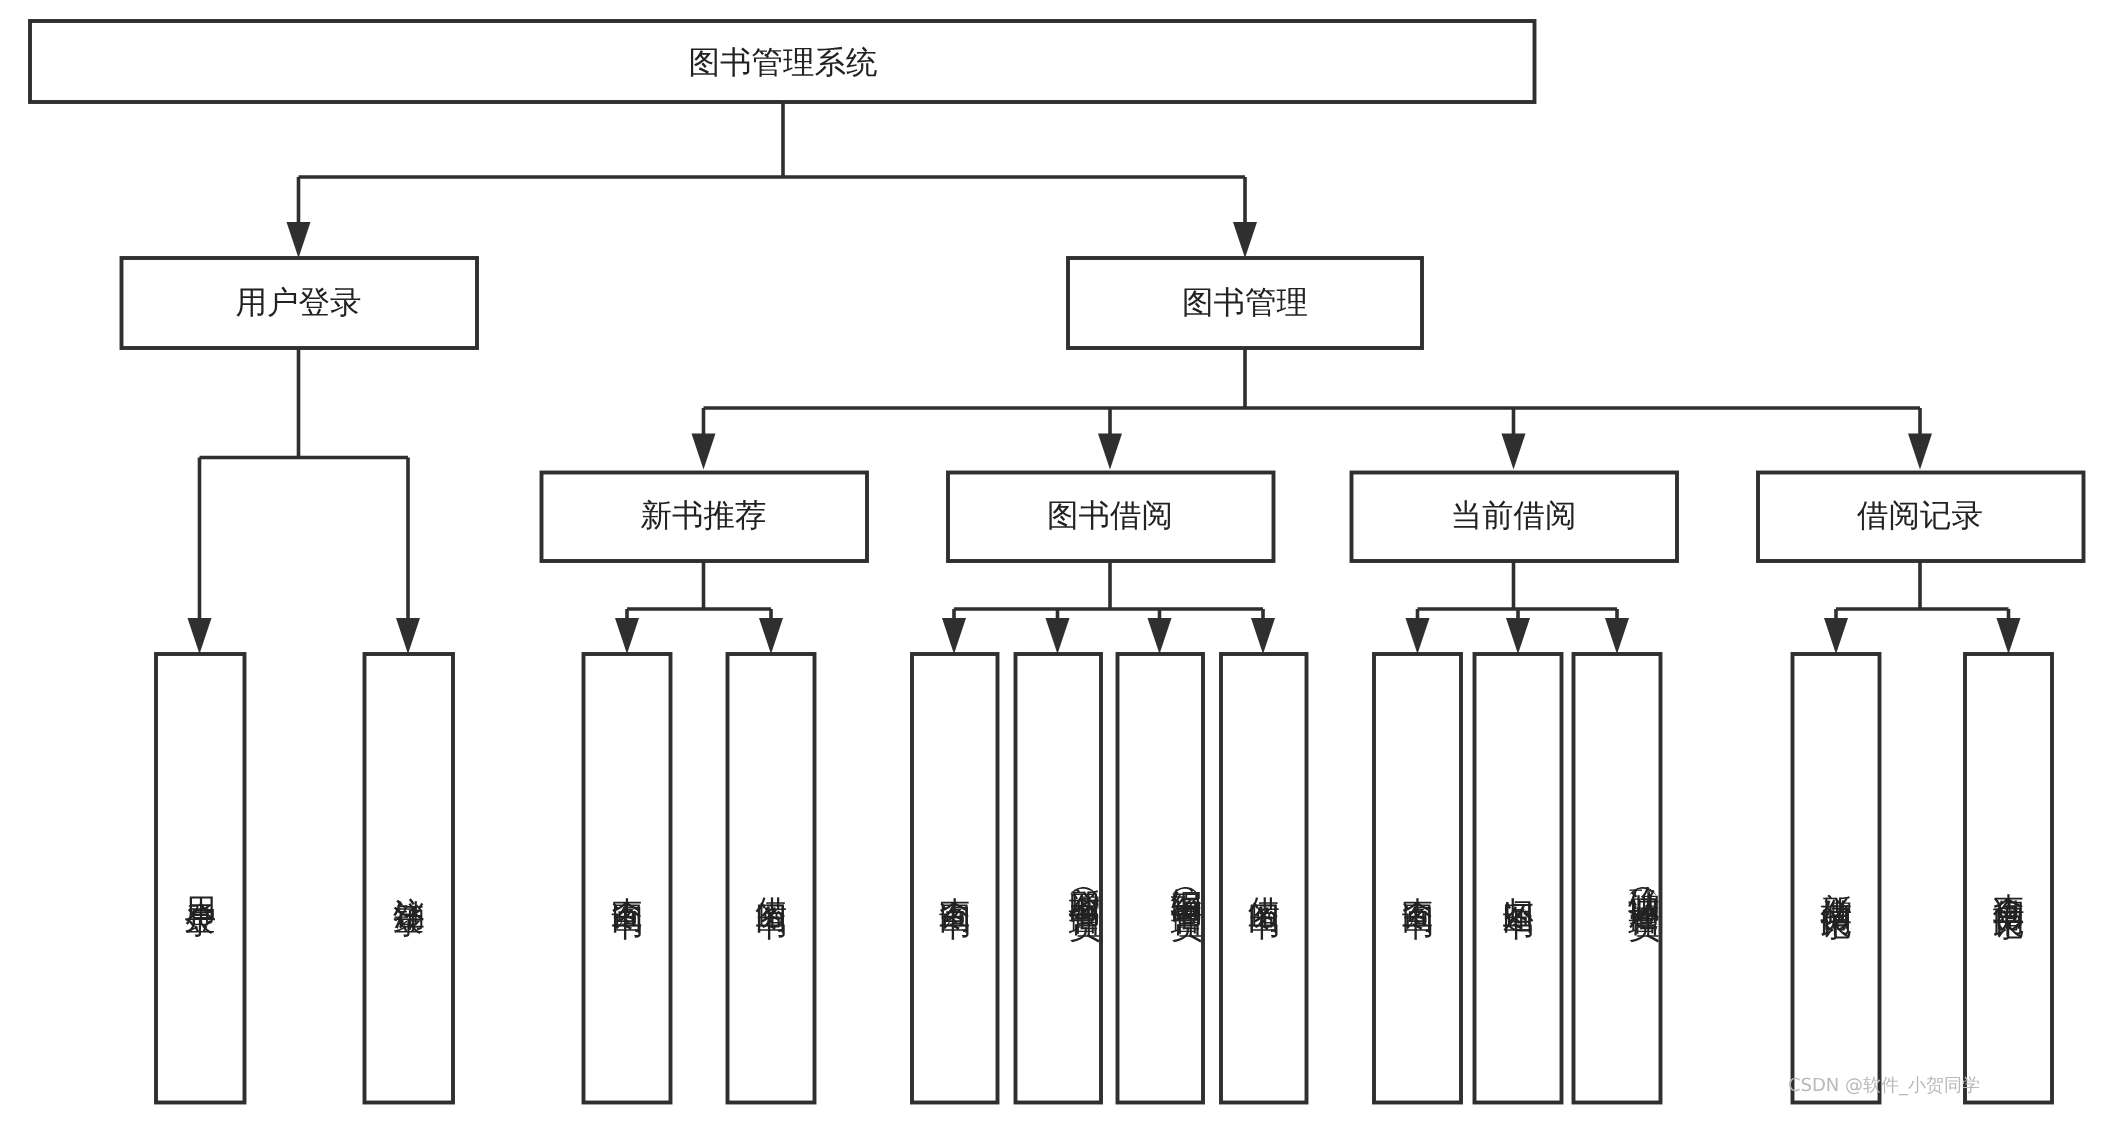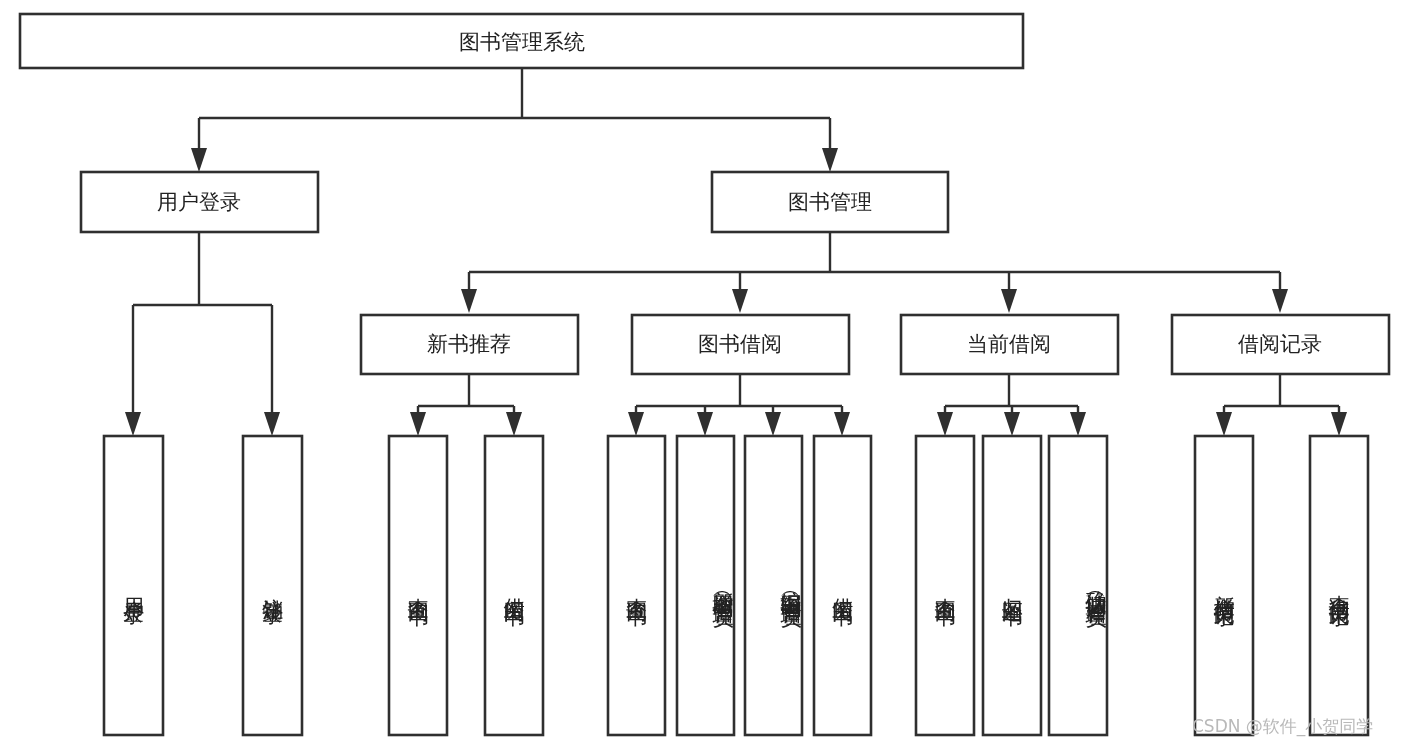--- a/index.html
+++ b/index.html
@@ -58,21 +58,21 @@
     letter-spacing: 2.5px;
     white-space: nowrap;
     display: flex;
     align-items: center;
     justify-content: center;
     pointer-events: none;
   }
   .watermark {
     position: absolute;
     font-family: "DejaVu Sans", "Liberation Sans", sans-serif;
-    font-size: 17px;
+    font-size: 12px;
     color: #b9b9b9;
     white-space: nowrap;
   }
 </style>
 </head>
 <body>
 
 <div id="diagram-root">
 
   <svg class="flow" viewBox="0 0 1405 747">

